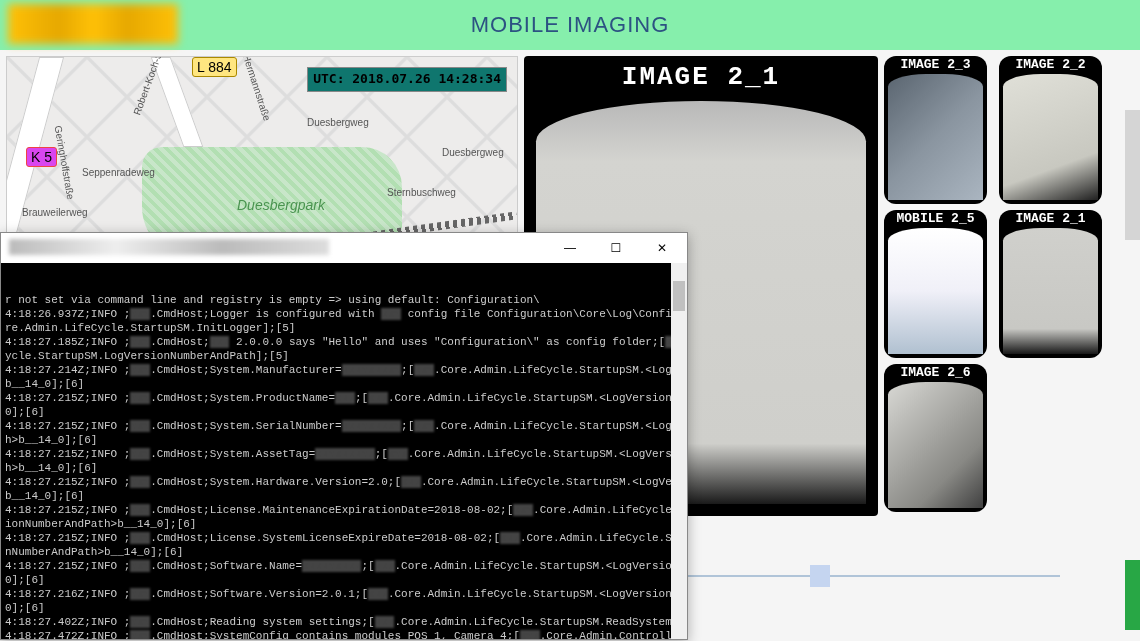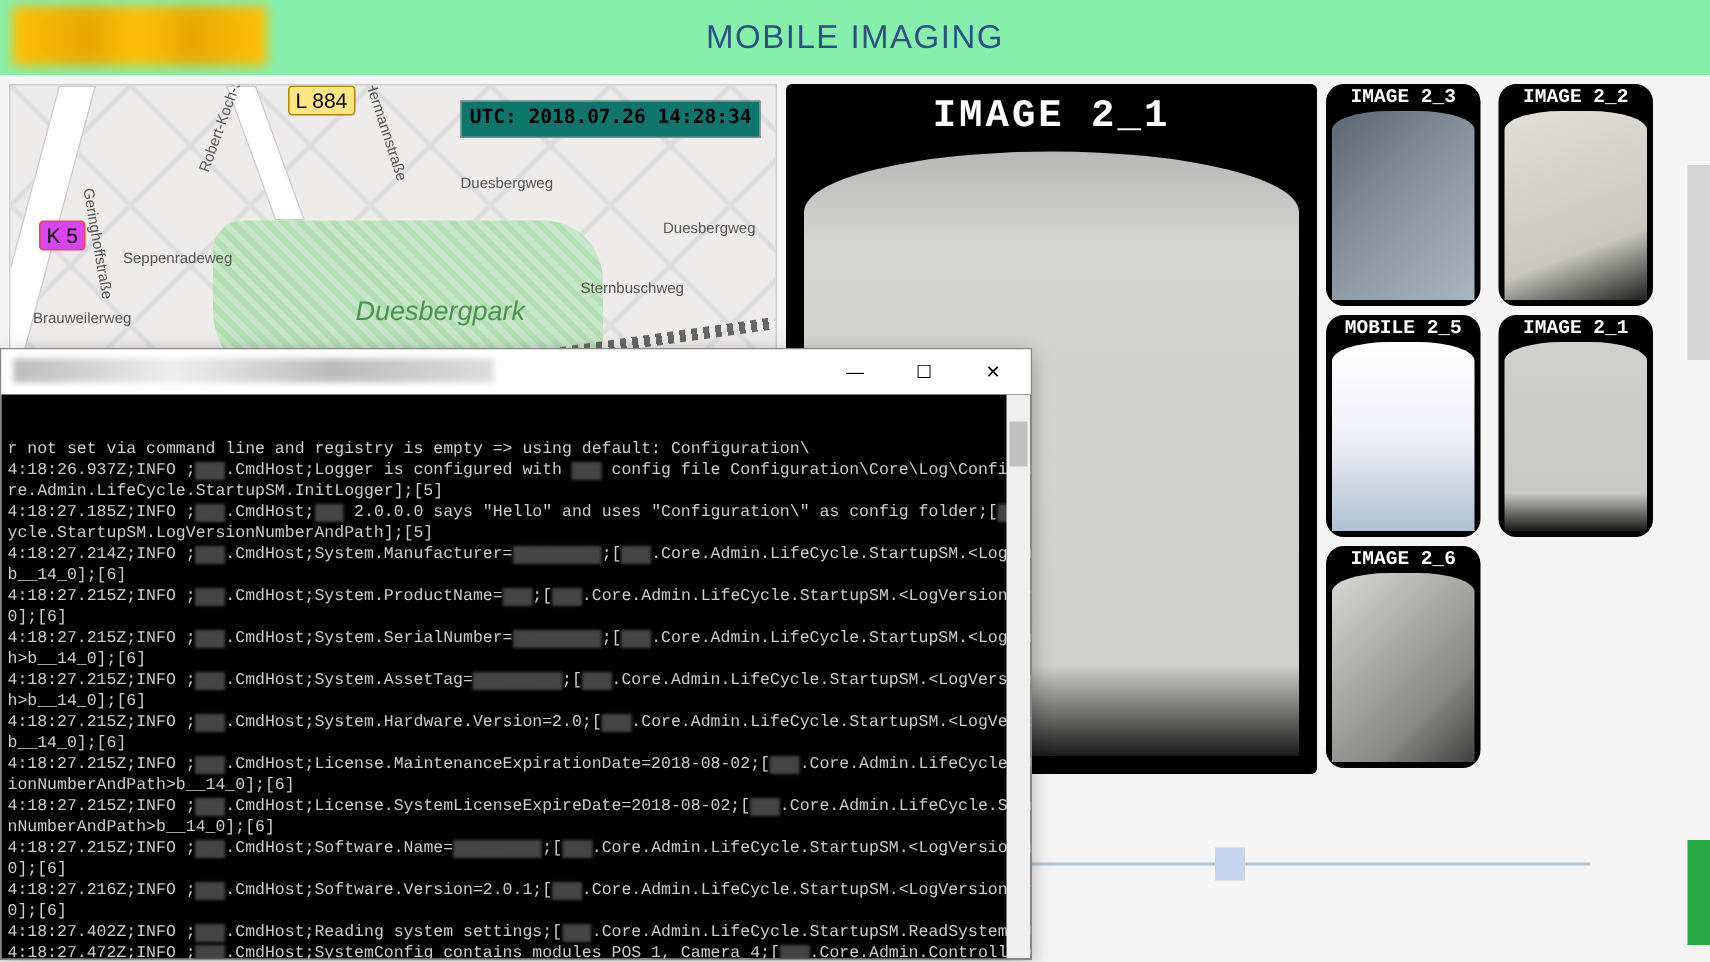--- a/index.html
+++ b/index.html
@@ -68,21 +68,21 @@
       top: 90px;
       width: 260px;
       height: 110px;
       background: repeating-linear-gradient(45deg, #c8e6c9, #c8e6c9 4px, #b2dfb2 4px, #b2dfb2 8px);
       border-radius: 20px 40px 30px 50px;
     }
     .map-park-label {
       position: absolute;
       left: 230px;
       top: 140px;
-      font-size: 18px;
+      font-size: 14px;
       font-style: italic;
       color: #4a9450;
     }
     .map-road {
       position: absolute;
       background: #fff;
       border: 1px solid #ccc;
     }
     .map-road.r1 { left: 0; top: 0; width: 25px; height: 240px; transform: skewX(-15deg); }
     .map-road.r2 { left: 0; top: 200px; width: 512px; height: 18px; transform: skewY(-5deg); }

